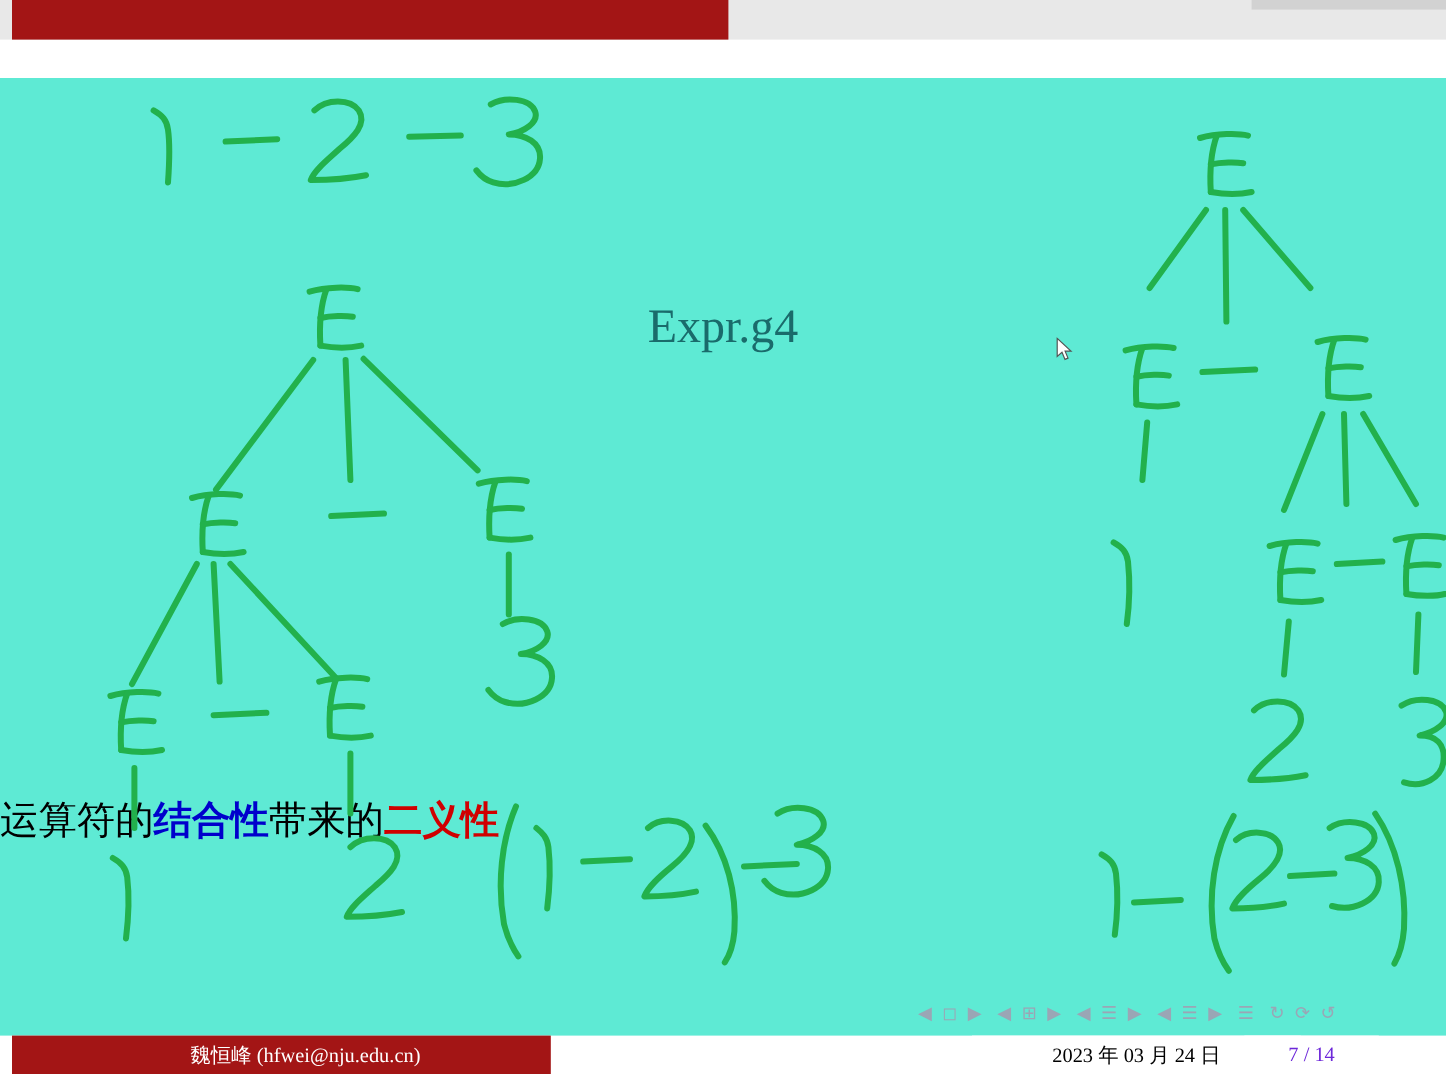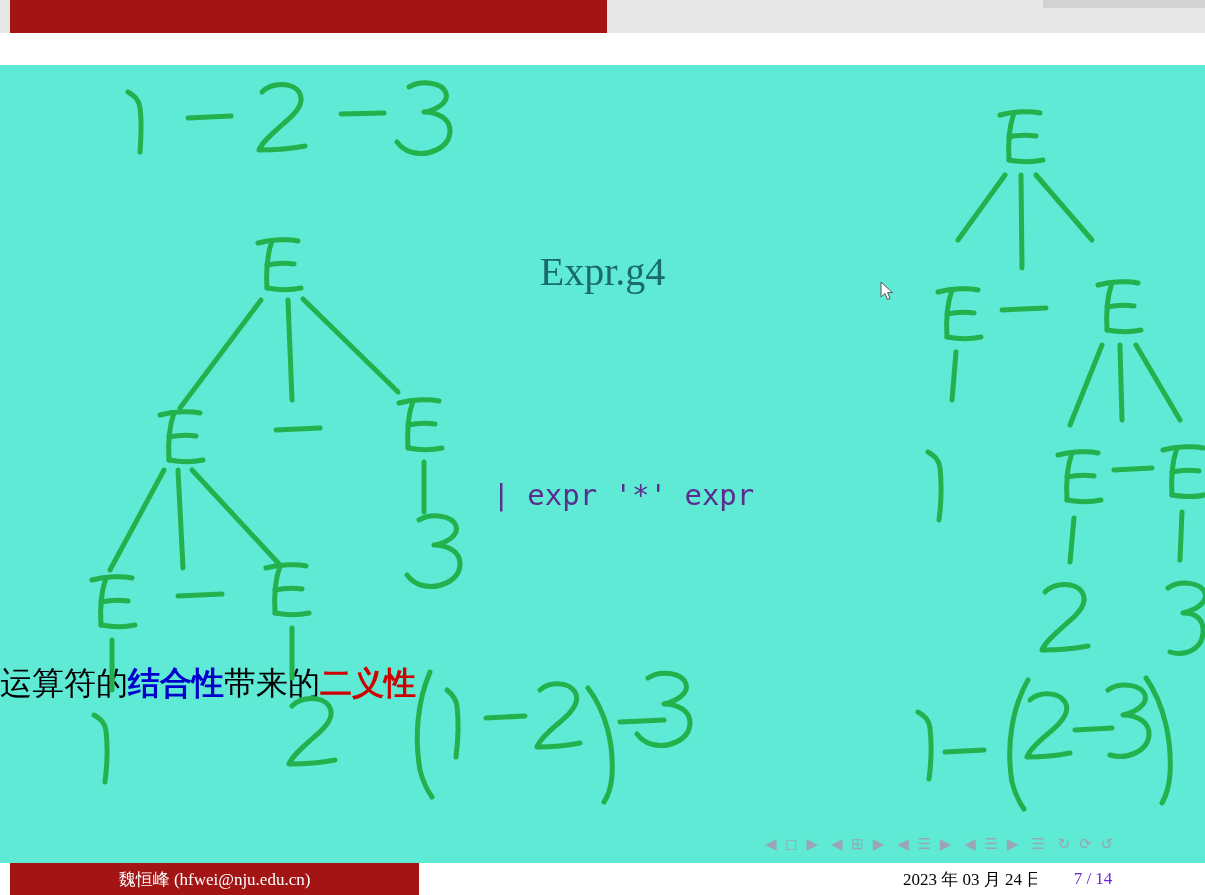--- a/index.html
+++ b/index.html
@@ -51,23 +51,23 @@
   }
   .bb-seg {
     position: absolute;
     top: 0; height: 32px;
     display: flex;
     align-items: center;
     justify-content: center;
     font-size: 17px;
     white-space: nowrap;
   }
-  #bb-author  { left: 10px;  width: 409px; background: #a31515; color: #ffffff; }
+  #bb-author  { left: 10px;  width: 409px; background: #a31515; color: #ffffff; padding-left: 40px; }
   #bb-title   { left: 419px; width: 390px; background: #ffffff; color: #15559a; }
-  #bb-date    { left: 836px; width: 274px; background: #ffffff; color: #000000; }
+  #bb-date    { left: 810px; width: 274px; background: #ffffff; color: #000000; }
   #bb-page    { left: 1037px;width: 112px; background: #ffffff; color: #6d28d9; }
 
   
   #nav-symbols {
     position: absolute;
     left: 765px; top: 832px;
     width: 430px; height: 24px;
     display: flex;
     align-items: center;
     gap: 11px;
@@ -132,21 +132,20 @@
 <div id="top-bar">
   <div id="top-bar-left"></div>
   <div id="top-bar-right"></div>
 </div>
 
 <div id="slide-body">
 
   <div id="slide-title">Expr.g4</div>
 
   <div id="code-block">
-    <span class="ln">   | expr '*' expr</span>
     
     
   </div>
 
   <div id="caption">
     <span>运算符的</span><span class="blue">结合性</span><span>带来的</span><span class="red">二义性</span>
   </div>
 
 </div>
 

